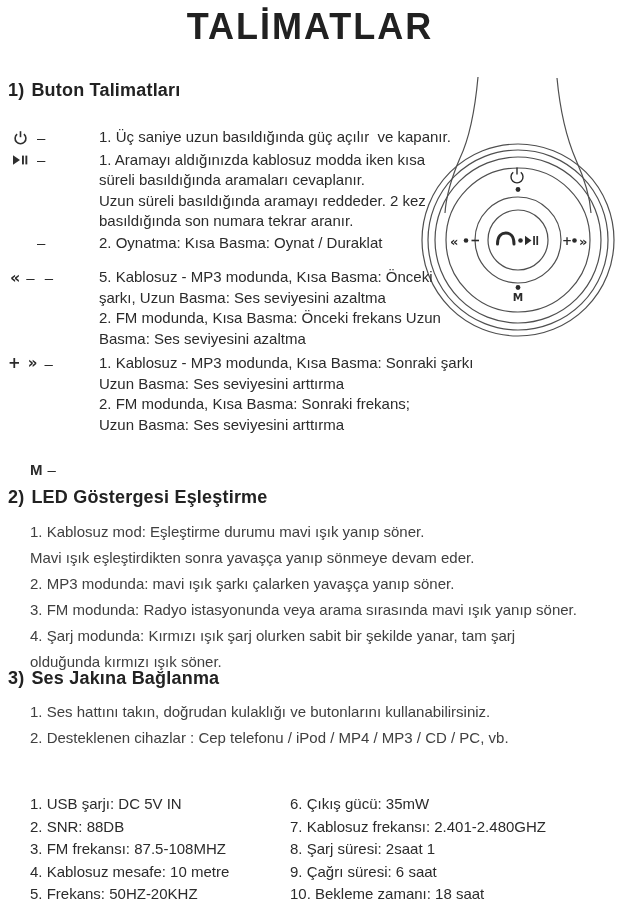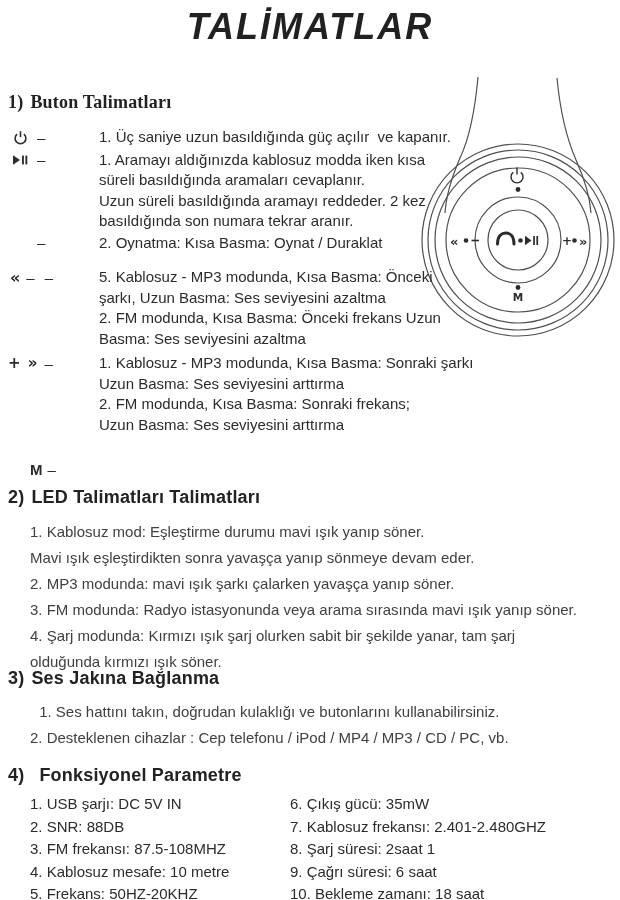--- a/index.html
+++ b/index.html
@@ -2,21 +2,21 @@
 <html><head>
 <meta charset="utf-8">
 <style>
   html,body{margin:0;padding:0;background:#e8e8e8;}
   #page{
     position:relative;width:620px;height:900px;margin:0 auto;background:#ffffff;
     font-family:"Liberation Sans",sans-serif;color:#2b2b2b;overflow:hidden;
   }
   .title{
     position:absolute;top:6px;left:0;right:0;text-align:center;
-    font-size:36px;font-weight:bold;letter-spacing:2px;color:#212121;font-style:italic;
+    font-size:36px;font-weight:bold;letter-spacing:2px;color:#212121;
   }
   .sec-head{position:absolute;font-size:18px;font-weight:bold;color:#222;letter-spacing:0.2px;}
   .sec-head .num{margin-right:7px;}
   .sec-head.wide-gap .num{margin-right:15px;}
   .body-text{
     position:absolute;font-size:15px;line-height:26px;white-space:pre-wrap;color:#404040;
   }
   #s1-rows{position:absolute;top:127px;left:8px;width:480px;}
   .row{display:flex;align-items:flex-start;}
   .row-text{font-size:15px;line-height:20.5px;white-space:pre-wrap;margin-left:35px;}
@@ -41,21 +41,21 @@
   #params-left{position:absolute;top:793px;left:30px;font-size:15px;line-height:22.5px;white-space:pre-wrap;}
   #params-right{position:absolute;top:793px;left:290px;font-size:15px;line-height:22.5px;white-space:pre-wrap;}
 </style>
 </head>
 <body>
 
 <div id="page">
 
   <div class="title">TALİMATLAR</div>
 
-  <div class="sec-head" style="top:92px;left:8px;font-family:Liberation Serif, serif;">
+  <div class="sec-head" style="top:80px;left:8px;">
     <span class="num">1)</span><span>Buton Talimatları</span>
   </div>
 
   <svg id="device" width="230" height="290" viewBox="0 0 230 290" fill="none" stroke="#4f4f4f" stroke-width="1.2">
 
     <path d="M88 22 C85 55 80 82 70 103"></path>
     <path d="M167 23 C170 55 176 82 186 105"></path>
     <path d="M70 103 C61 124 56 142 55 158"></path>
     <path d="M186 105 C195 125 200 143 201 158"></path>
 
@@ -159,38 +159,35 @@
     <div class="row mt24 row-m">
       <div class="glyph" style="padding-left:0;">
         <span class="sym-m">M</span>
         <span class="dash">–</span>
       </div>
     </div>
 
   </div>
 
   <div class="sec-head" style="top:487px;left:8px;">
-    <span class="num">2)</span><span>LED Talimatları Talimatları</span>
+    <span class="num">2)</span><span>LED Göstergesi Eşleştirme</span>
   </div>
   <div class="body-text" style="top:519px;left:30px;">1. Kablosuz mod: Eşleştirme durumu mavi ışık yanıp söner.
 Mavi ışık eşleştirdikten sonra yavaşça yanıp sönmeye devam eder.
 2. MP3 modunda: mavi ışık şarkı çalarken yavaşça yanıp söner.
 3. FM modunda: Radyo istasyonunda veya arama sırasında mavi ışık yanıp söner.
 4. Şarj modunda: Kırmızı ışık şarj olurken sabit bir şekilde yanar, tam şarj
 olduğunda kırmızı ışık söner.</div>
 
   <div class="sec-head" style="top:668px;left:8px;">
     <span class="num">3)</span><span>Ses Jakına Bağlanma</span>
   </div>
-  <div class="body-text" style="top:699px;left:30px;text-align:center;">1. Ses hattını takın, doğrudan kulaklığı ve butonlarını kullanabilirsiniz.
+  <div class="body-text" style="top:699px;left:30px;">1. Ses hattını takın, doğrudan kulaklığı ve butonlarını kullanabilirsiniz.
 2. Desteklenen cihazlar : Cep telefonu / iPod / MP4 / MP3 / CD / PC, vb.</div>
 
-  <div class="sec-head wide-gap" style="top:765px;left:8px;">
-    <span class="num">4)</span><span>Fonksiyonel Parametre</span>
-  </div>
   <div id="params-left">1. USB şarjı: DC 5V IN
 2. SNR: 88DB
 3. FM frekansı: 87.5-108MHZ
 4. Kablosuz mesafe: 10 metre
 5. Frekans: 50HZ-20KHZ</div>
   <div id="params-right">6. Çıkış gücü: 35mW
 7. Kablosuz frekansı: 2.401-2.480GHZ
 8. Şarj süresi: 2saat 1
 9. Çağrı süresi: 6 saat
 10. Bekleme zamanı: 18 saat</div>

